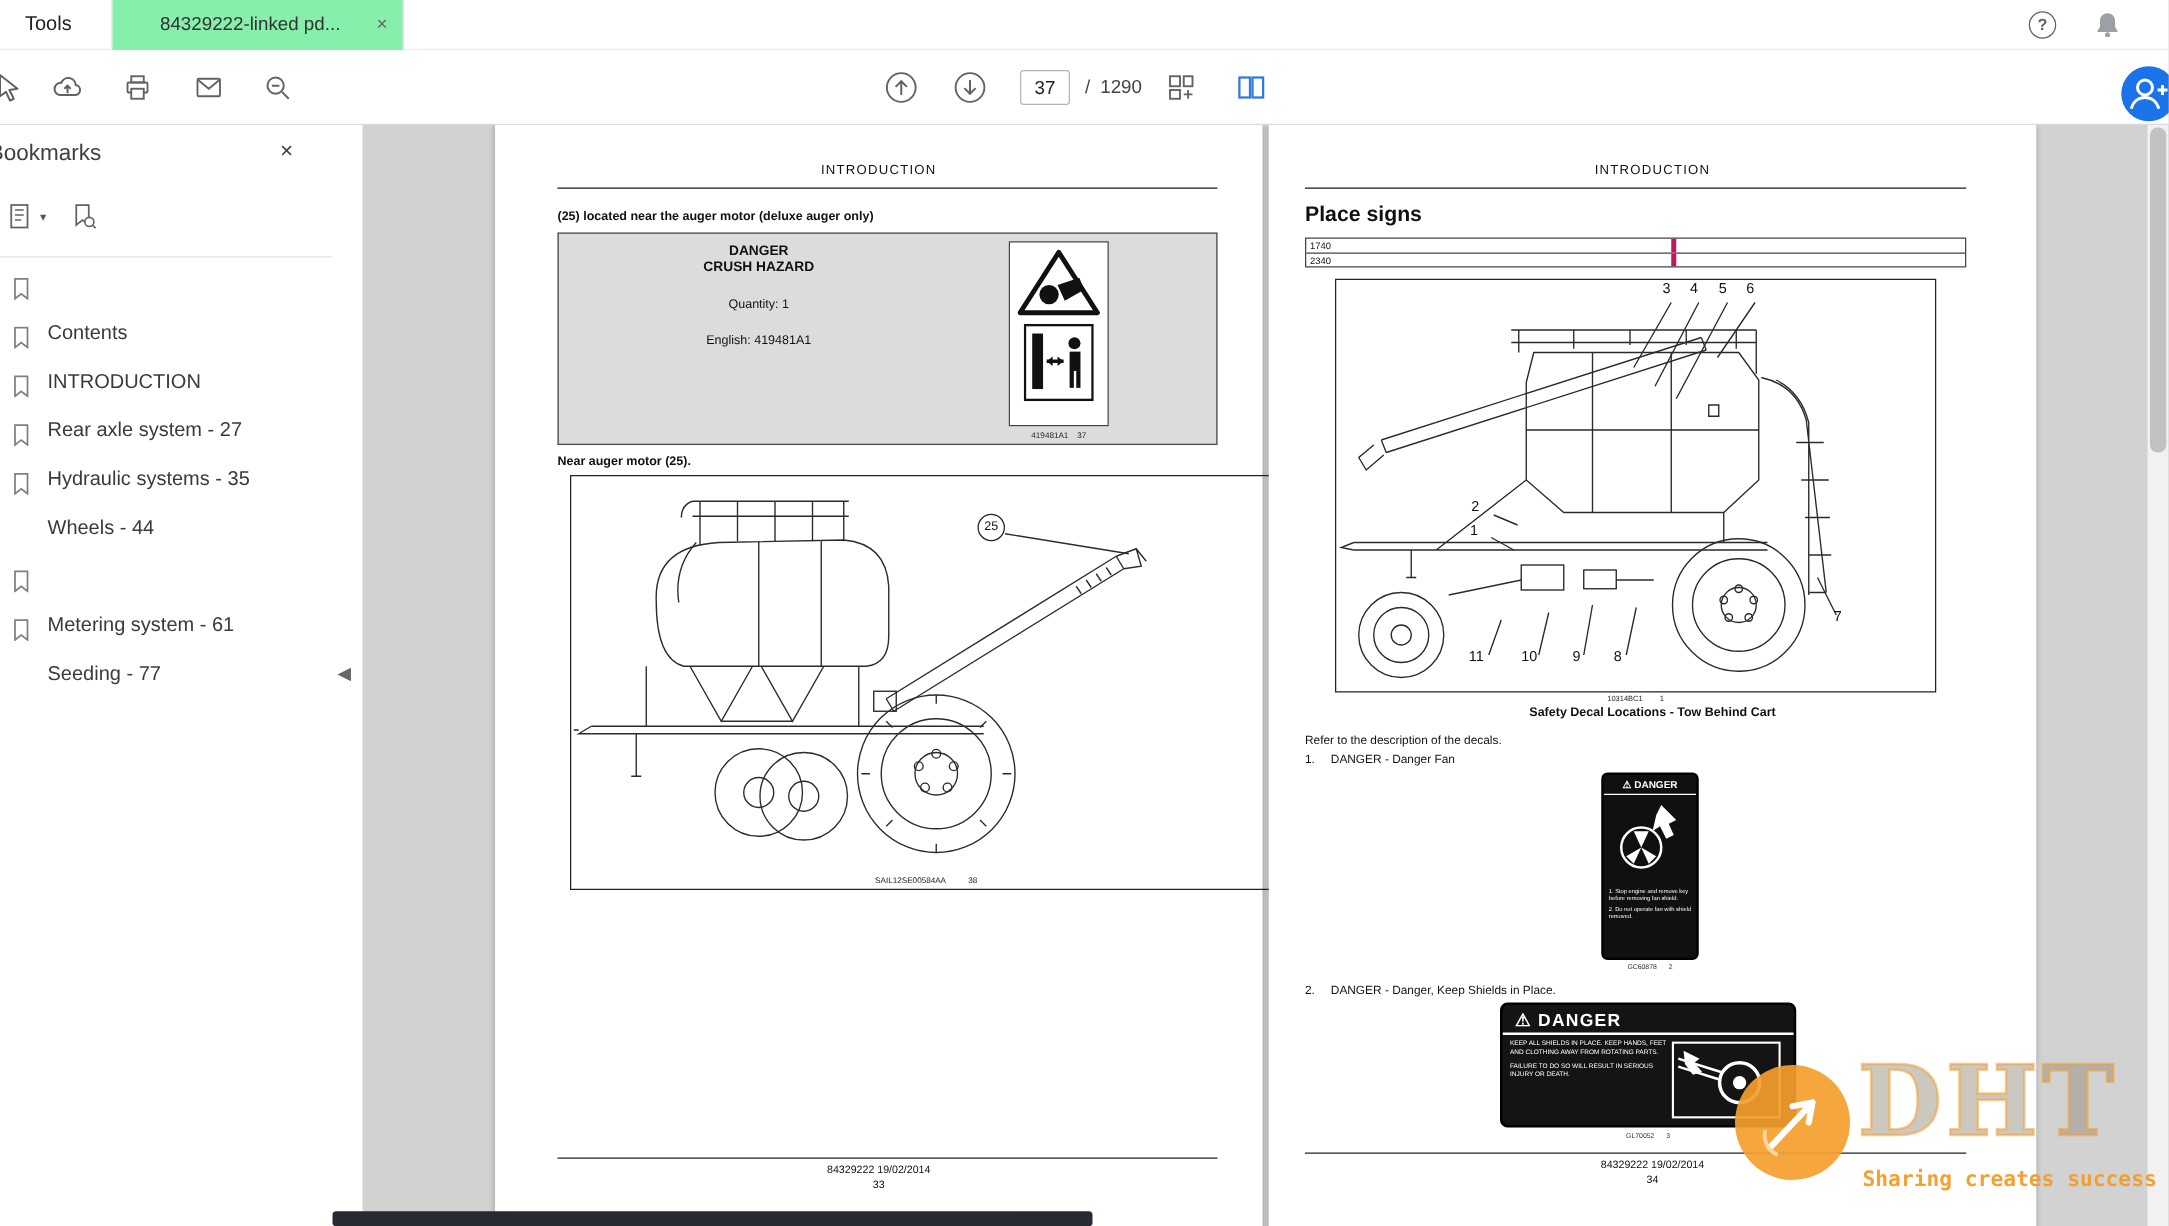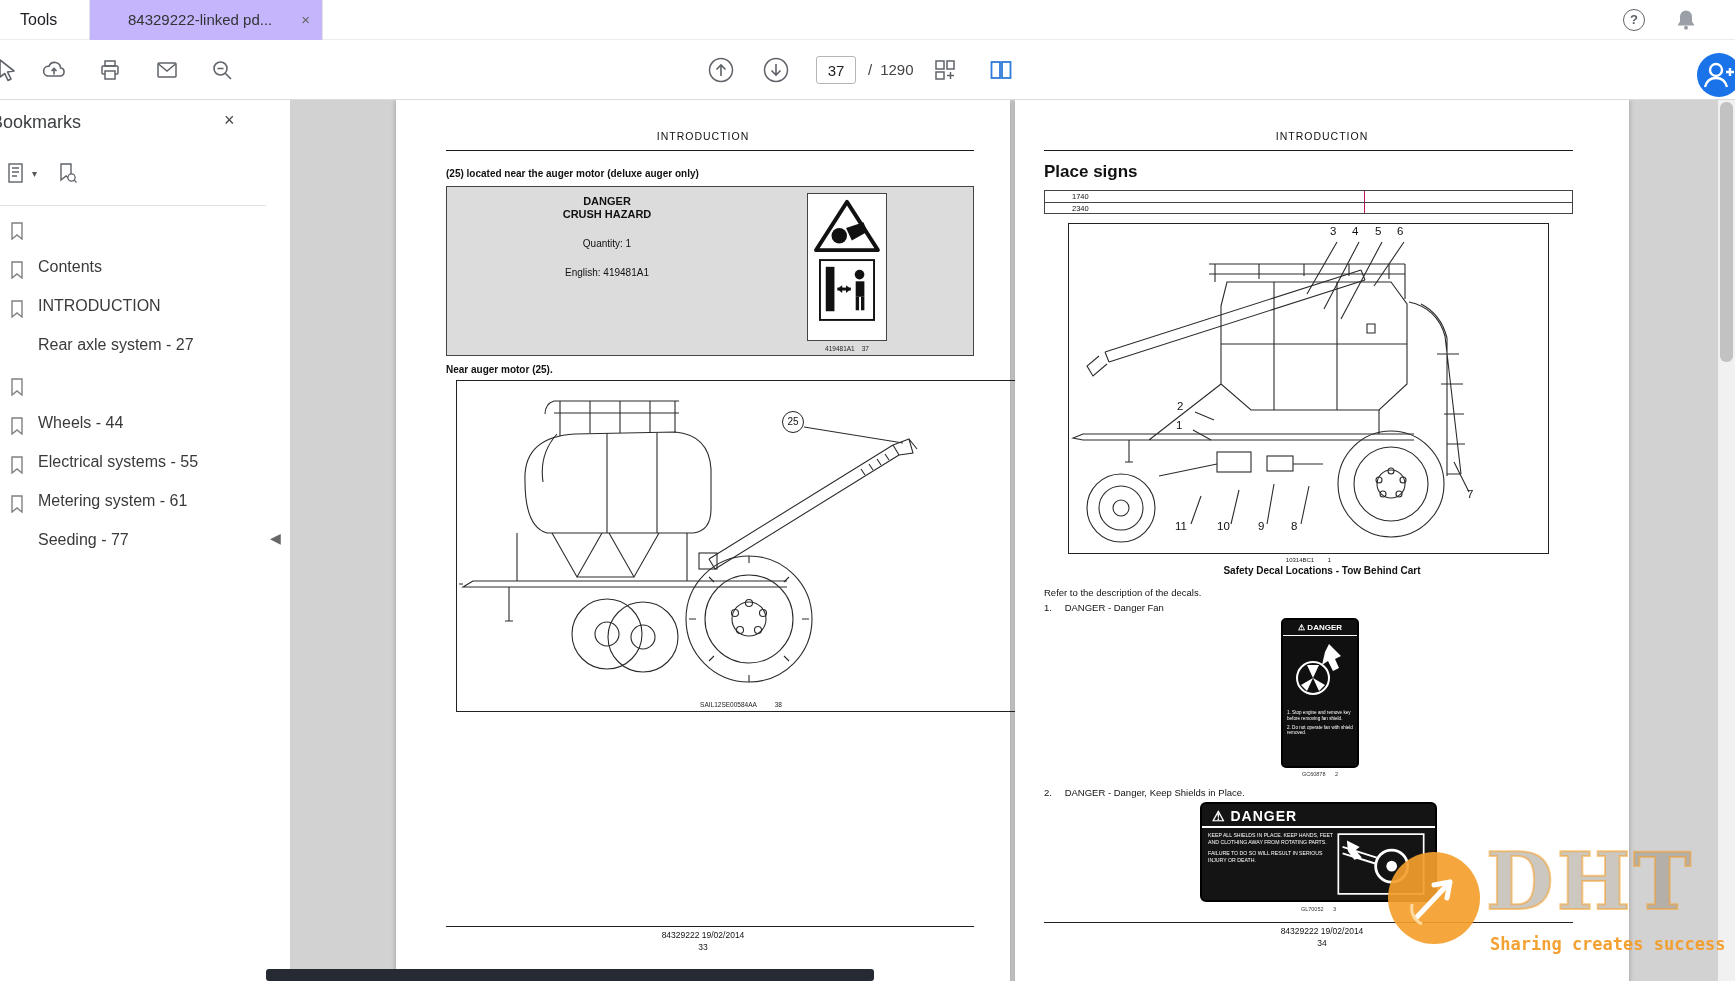--- a/index.html
+++ b/index.html
@@ -2,21 +2,21 @@
 <html><head>
 <meta charset="utf-8">
 <style>
   * { margin:0; padding:0; box-sizing:border-box; }
   html,body { width:1735px; height:981px; overflow:hidden; font-family:"Liberation Sans", sans-serif; background:#d2d2d2; }
   .app { position:relative; width:1735px; height:981px; overflow:hidden; }
 
   
   .tabbar { position:absolute; top:0; left:0; right:0; height:40px; background:#fff; border-bottom:1px solid #ececec; z-index:10; }
   .tab-tools { position:absolute; left:0; top:0; width:90px; height:40px; line-height:40px; padding-left:20px; font-size:16px; color:#202124; border-right:1px solid #e3e3e3; cursor:default; }
-  .tab-doc { position:absolute; left:90px; top:0; width:233px; height:40px; border-right:1px solid #e3e3e3; background:#c4b5fd; }
+  .tab-doc { position:absolute; left:90px; top:0; width:233px; height:40px; border-right:1px solid #e3e3e3; background:#86efac; }
   .tab-doc-label { position:absolute; left:38px; top:0; line-height:40px; font-size:15px; color:#333; white-space:nowrap; }
   .tab-close { position:absolute; right:12px; top:0; line-height:40px; font-size:15px; color:#666; cursor:pointer; }
   .help-btn { position:absolute; left:1623px; top:9px; width:22px; height:22px; border:1.6px solid #5f6368; border-radius:50%; text-align:center; line-height:19px; font-size:13px; color:#5f6368; font-weight:bold; }
   .bell-btn { position:absolute; left:1674px; top:8px; width:24px; height:24px; }
 
   
   .toolbar { position:absolute; top:40px; left:0; right:0; height:60px; background:#fff; border-bottom:1px solid #dcdcdc; z-index:10; }
   .tb-icon { position:absolute; top:18px; width:24px; height:24px; }
   .tb-circle { position:absolute; top:17px; width:26px; height:26px; }
   .page-box { position:absolute; left:816px; top:16px; width:40px; height:28px; border:1px solid #b5b5b5; border-radius:3px; text-align:center; font-size:15px; color:#222; background:#fff; font-family:"Liberation Sans", sans-serif; }
@@ -63,21 +63,21 @@
   .p33-footrule { top:826px; left:50px; width:528px; }
   .p33-footer { top:830px; left:0; width:100%; text-align:center; font-size:8.5px; color:#111; }
   .p33-pnum   { top:842px; left:0; width:100%; text-align:center; font-size:8.5px; color:#111; }
 
   
   .p34-rule { top:50px; left:29px; width:529px; }
   .p34-title { top:62px; left:29px; font-size:17px; font-weight:bold; color:#111; }
   .p34-table { top:90px; left:29px; width:529px; border:1px solid #444; }
   .mrow { display:flex; height:11px; font-size:7.5px; color:#111; }
   .mrow + .mrow { border-top:1px solid #444; }
-  .mcol1 { width:296px; border-right:1px solid #be185d; padding:1px 3px; line-height:9px;margin-left:24px; }
+  .mcol1 { width:296px; border-right:4px solid #be185d; padding:1px 3px; line-height:9px; }
   .mcol2 { flex:1; }
   .p34-fig { top:123px; left:53px; width:481px; height:331px; border:1px solid #222; }
   .co { position:absolute; font-size:11.5px; color:#111; }
   .p34-refline { top:457px; left:53px; width:481px; text-align:center; font-size:6px; color:#222; }
   .p34-refline span { margin:0 6px; }
   .p34-figcap { top:465px; left:0; width:100%; text-align:center; font-size:10px; font-weight:bold; color:#111; }
   .p34-refer { top:487px; left:29px; font-size:9.5px; color:#111; }
   .p34-item { left:29px; font-size:9.5px; color:#111; }
   .p34-item .num { display:inline-block; width:18px; }
   .decal1 { top:518px; left:266px; width:78px; height:150px; background:#101010; border:2px solid #000; border-radius:5px; overflow:hidden; }
@@ -239,35 +239,35 @@
       <span class="lbl">INTRODUCTION</span>
     </div>
     <div class="sb-item" style="top:194px">
       <span class="bm">
           <svg viewBox="0 0 14 18" width="14" height="18">
             <path d="M2 1h10v16l-5-4-5 4z" fill="none" stroke="#808080" stroke-width="1.4"></path>
           </svg>
         </span>
       <span class="lbl">Rear axle system - 27</span>
     </div>
+    <div class="sb-item" style="top:233px">
+      <span class="bm">
+          <svg viewBox="0 0 14 18" width="14" height="18">
+            <path d="M2 1h10v16l-5-4-5 4z" fill="none" stroke="#808080" stroke-width="1.4"></path>
+          </svg>
+        </span>
+      <span class="lbl">Hydraulic systems - 35</span>
+    </div>
     <div class="sb-item" style="top:272px">
       <span class="bm">
           <svg viewBox="0 0 14 18" width="14" height="18">
             <path d="M2 1h10v16l-5-4-5 4z" fill="none" stroke="#808080" stroke-width="1.4"></path>
           </svg>
         </span>
       <span class="lbl">Wheels - 44</span>
-    </div>
-    <div class="sb-item" style="top:311px">
-      <span class="bm">
-          <svg viewBox="0 0 14 18" width="14" height="18">
-            <path d="M2 1h10v16l-5-4-5 4z" fill="none" stroke="#808080" stroke-width="1.4"></path>
-          </svg>
-        </span>
-      <span class="lbl">Electrical systems - 55</span>
     </div>
     <div class="sb-item" style="top:350px">
       <span class="bm">
           <svg viewBox="0 0 14 18" width="14" height="18">
             <path d="M2 1h10v16l-5-4-5 4z" fill="none" stroke="#808080" stroke-width="1.4"></path>
           </svg>
         </span>
       <span class="lbl">Metering system - 61</span>
     </div>
     <div class="sb-item" style="top:389px">

